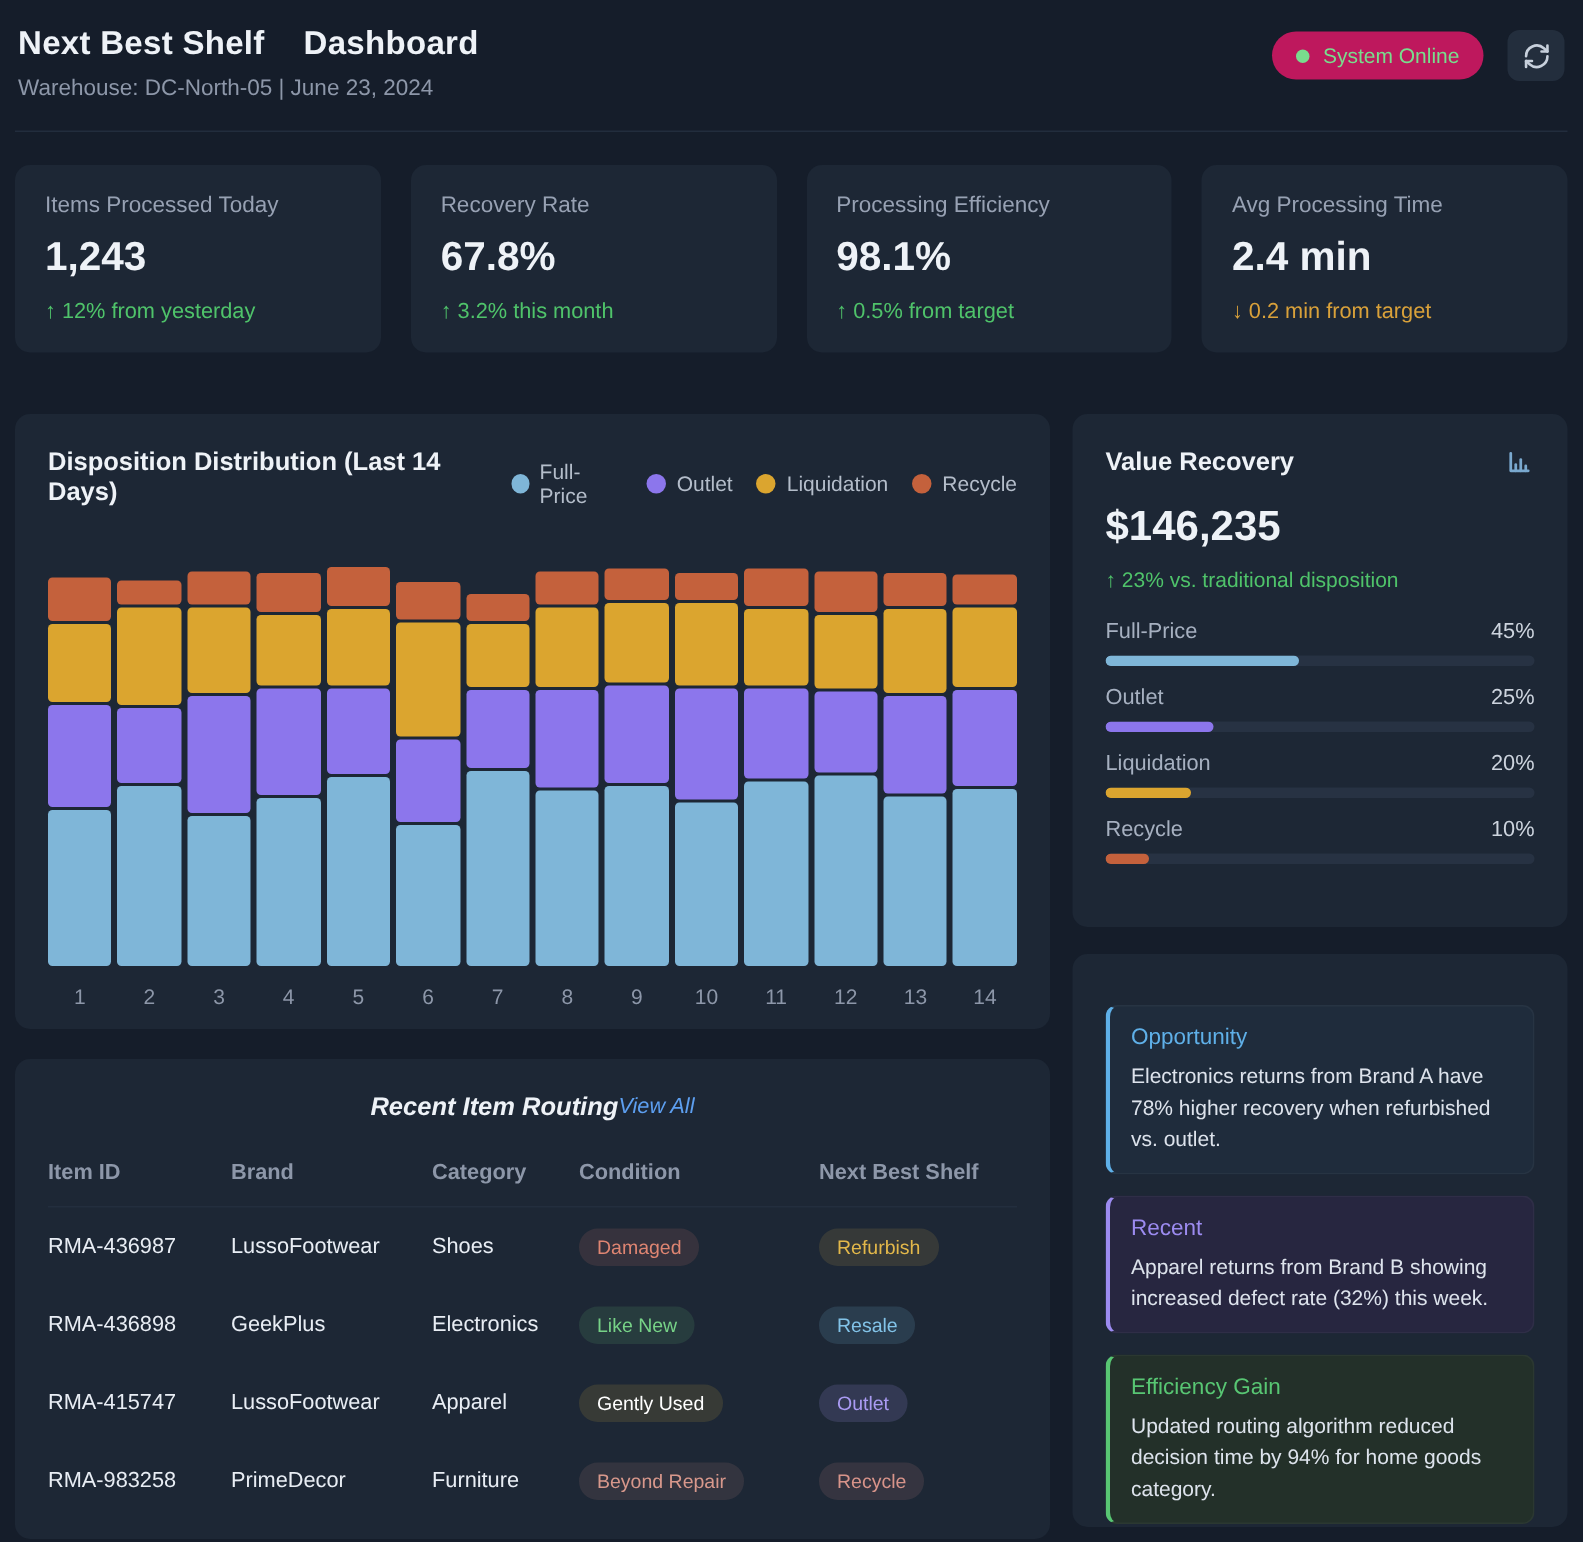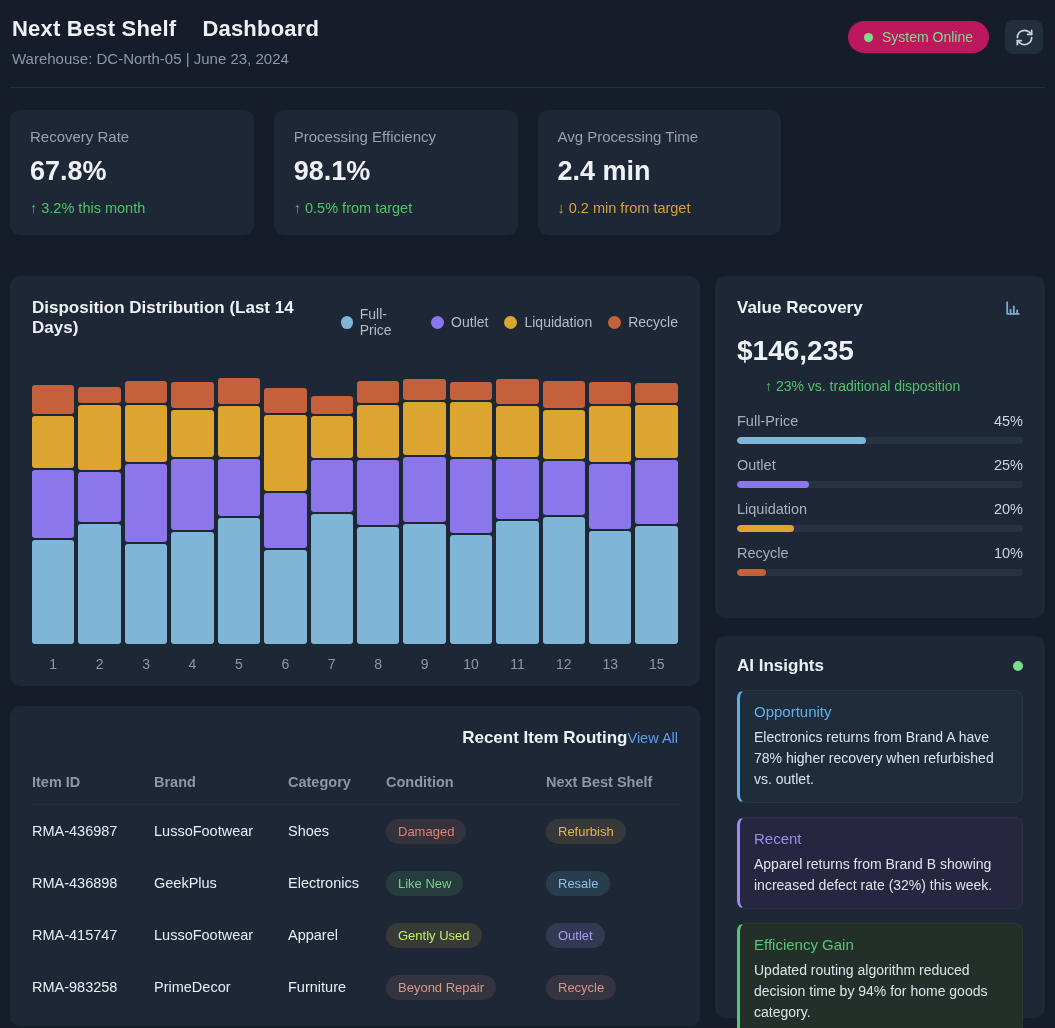--- a/index.html
+++ b/index.html
@@ -44,36 +44,36 @@
   .legend-dot { width: 13px; height: 13px; border-radius: 50%; }
   .legend-label { color: #b4bdca; font-size: 14px; }
   .bars { display: flex; gap: 4px; align-items: flex-end; height: 264px; margin-top: 42px; }
   .bar { flex: 1; display: flex; flex-direction: column; justify-content: flex-end; gap: 2px; }
   .seg { border-radius: 3px; width: 100%; }
   .xlabels { display: flex; gap: 4px; margin-top: 12px; }
   .xlabel { flex: 1; text-align: center; color: #8d97a9; font-size: 14px; }
 
   
   .table-panel { margin-top: 20px; height: 320px; padding: 22px; }
-  .table-top { display: flex; justify-content: flex-end; align-items: center; }
+  .table-top { display: flex; justify-content: center; align-items: center; font-style: italic; }
   .table-top h2 { font-size: 17px; margin: 0; }
   .view-all { color: #5d9ff0; font-size: 14.5px; cursor: pointer; text-decoration: none; }
   .row-grid { display: grid; grid-template-columns: 122px 134px 98px 160px 1fr; align-items: center; }
   .thead { margin-top: 26px; padding-bottom: 14px; border-bottom: 1px solid #232e3e; }
   .th { color: #8d97a9; font-size: 14.5px; font-weight: bold; }
   .tr { height: 52px; }
   .td { font-size: 14.5px; color: #e8edf4; }
   .pill { display: inline-block; padding: 5px 12px; border-radius: 13px; font-size: 13px; text-align: right; }
 
   
   .recovery-panel { height: 342px; padding: 22px; }
   .panel-title-row { display: flex; justify-content: space-between; align-items: center; }
   .panel-title-row h2 { font-size: 17px; margin: 0; }
   .amount { font-size: 28px; font-weight: bold; margin-top: 17px; }
-  .delta { color: #4fc36a; font-size: 14px; margin-top: 11px; margin-left: 28px; }
+  .delta { color: #4fc36a; font-size: 14px; margin-top: 11px; }
   .recovery-rows { margin-top: 19px; }
   .recovery-row { margin-bottom: 13px; }
   .recovery-top { display: flex; justify-content: space-between; }
   .recovery-label { color: #a6b0c0; font-size: 14.5px; }
   .recovery-pct { color: #cdd4de; font-size: 14.5px; margin-left: 36px; }
   .recovery-track { height: 7px; background: #273243; border-radius: 4px; margin-top: 8px; overflow: hidden; }
   .recovery-fill { height: 100%; border-radius: 4px; }
 
   
   .insights-panel { margin-top: 18px; height: 382px; padding: 20px 22px; }
@@ -106,20 +106,25 @@
           <path d="M3 12a9 9 0 0 1 15-6.7L21 8"></path>
             <path d="M21 3v5h-5"></path>
           <path d="M21 12a9 9 0 0 1-15 6.7L3 16"></path>
             <path d="M3 21v-5h5"></path>
         </svg>
       </button>
     </div>
   </header>
 
   <div class="stats-row" id="stats-row">
+      <div class="panel stat-card">
+    <div class="stat-label">Items Processed Today</div>
+    <div class="stat-value">1,243</div>
+    <div class="stat-change" style="color: rgb(79, 195, 106);">↑ 12% from yesterday</div>
+  </div>
       <div class="panel stat-card">
     <div class="stat-label">Recovery Rate</div>
     <div class="stat-value">67.8%</div>
     <div class="stat-change" style="color: rgb(79, 195, 106);">↑ 3.2% this month</div>
   </div>
       <div class="panel stat-card">
     <div class="stat-label">Processing Efficiency</div>
     <div class="stat-value">98.1%</div>
     <div class="stat-change" style="color: rgb(79, 195, 106);">↑ 0.5% from target</div>
   </div>
@@ -248,21 +253,21 @@
             <div class="xlabel">4</div>
             <div class="xlabel">5</div>
             <div class="xlabel">6</div>
             <div class="xlabel">7</div>
             <div class="xlabel">8</div>
             <div class="xlabel">9</div>
             <div class="xlabel">10</div>
             <div class="xlabel">11</div>
             <div class="xlabel">12</div>
             <div class="xlabel">13</div>
-            <div class="xlabel">15</div>
+            <div class="xlabel">14</div>
           </div>
       </section>
 
       <section class="panel table-panel">
         <div class="table-top">
           <h2>Recent Item Routing</h2>
           <a class="view-all">View All</a>
         </div>
         <div class="thead row-grid" id="thead">
             <div class="th">Item ID</div>
@@ -283,21 +288,21 @@
     <div class="td">RMA-436898</div>
     <div class="td">GeekPlus</div>
     <div class="td">Electronics</div>
     <div class="td"><span class="pill" style="color: rgb(119, 210, 135); background: rgba(119, 210, 135, 0.12);">Like New</span></div>
     <div class="td"><span class="pill" style="color: rgb(130, 195, 232); background: rgba(130, 195, 232, 0.14);">Resale</span></div>
   </div>
             <div class="tr row-grid">
     <div class="td">RMA-415747</div>
     <div class="td">LussoFootwear</div>
     <div class="td">Apparel</div>
-    <div class="td"><span class="pill" style="color: #bef264; background: rgba(228, 196, 64, 0.13);">Gently Used</span></div>
+    <div class="td"><span class="pill" style="color: #ffffff; background: rgba(228, 196, 64, 0.13);">Gently Used</span></div>
     <div class="td"><span class="pill" style="color: rgb(170, 155, 243); background: rgba(170, 155, 243, 0.16);">Outlet</span></div>
   </div>
             <div class="tr row-grid">
     <div class="td">RMA-983258</div>
     <div class="td">PrimeDecor</div>
     <div class="td">Furniture</div>
     <div class="td"><span class="pill" style="color: rgb(216, 152, 140); background: rgba(216, 152, 140, 0.12);">Beyond Repair</span></div>
     <div class="td"><span class="pill" style="color: rgb(216, 148, 138); background: rgba(216, 148, 138, 0.13);">Recycle</span></div>
   </div>
           </div>
@@ -351,24 +356,20 @@
       <span class="recovery-pct">10%</span>
     </div>
     <div class="recovery-track">
       <div class="recovery-fill" style="width: 10%; background: rgb(196, 97, 60);"></div>
     </div>
   </div>
           </div>
       </section>
 
       <section class="panel insights-panel">
-        <div class="panel-title-row">
-          <h2>AI Insights</h2>
-          <span class="ai-dot"></span>
-        </div>
         <div id="insight-cards">
             <div class="insight-card" style="background: rgb(31, 44, 60); border-left-color: rgb(95, 176, 232);">
     <div class="insight-tag" style="color: rgb(95, 176, 232);">Opportunity</div>
     <div class="insight-text">Electronics returns from Brand A have 78% higher recovery when refurbished vs. outlet.</div>
   </div>
             <div class="insight-card" style="background: rgb(39, 38, 64); border-left-color: rgb(156, 139, 240);">
     <div class="insight-tag" style="color: rgb(156, 139, 240);">Recent</div>
     <div class="insight-text">Apparel returns from Brand B showing increased defect rate (32%) this week.</div>
   </div>
             <div class="insight-card" style="background: rgb(35, 48, 41); border-left-color: rgb(88, 198, 115);">

